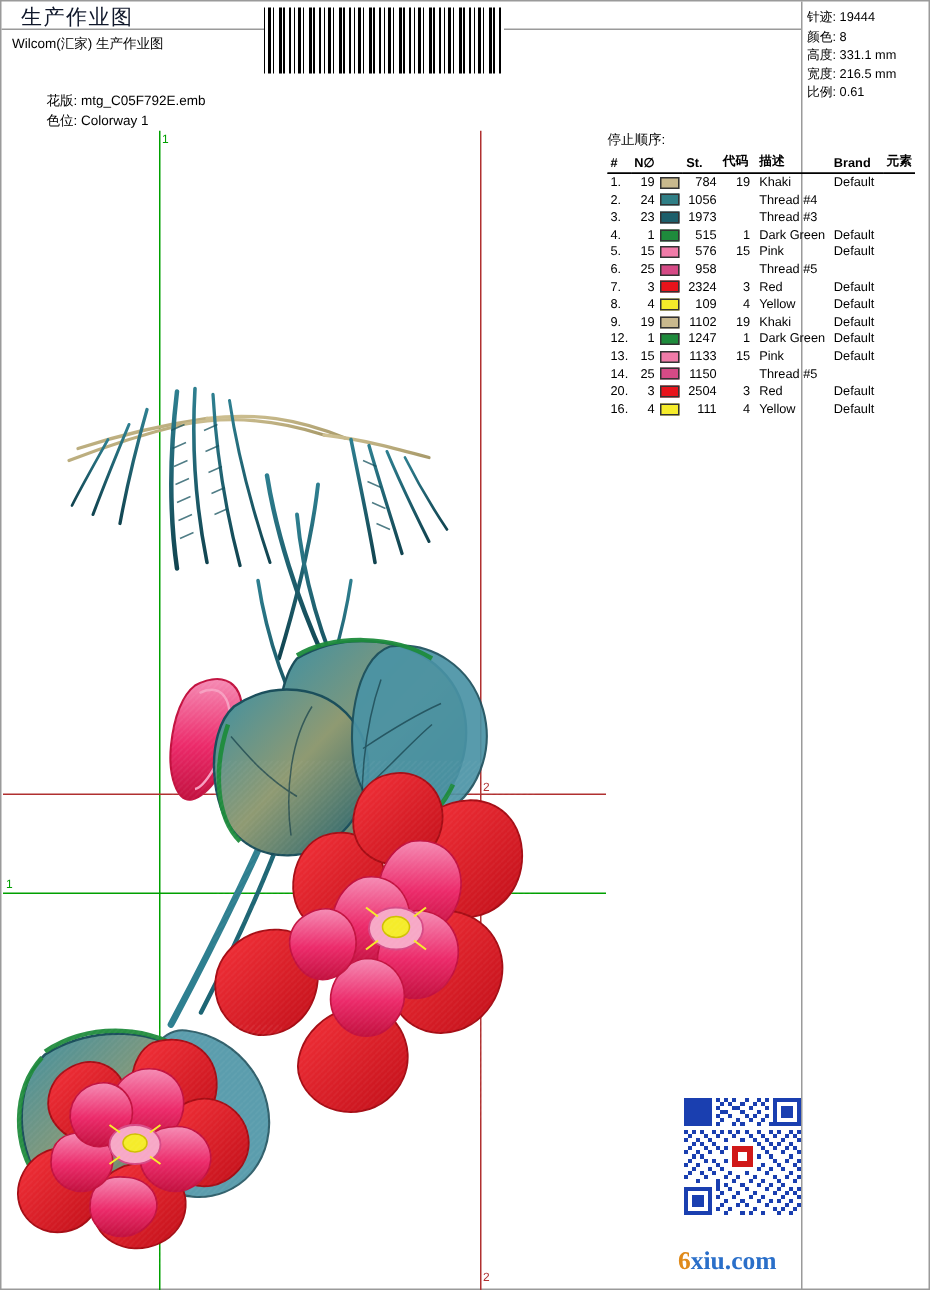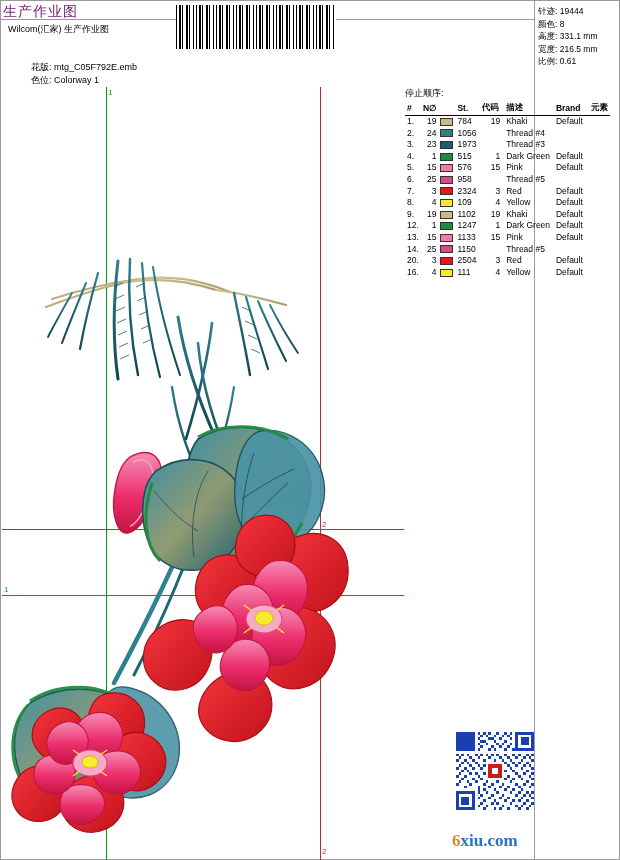--- a/index.html
+++ b/index.html
@@ -17,24 +17,24 @@
   .page {
     position: absolute;
     left: 0; top: 0;
     width: 620px; height: 860px;
     border: 1px solid #9a9a9a;
   }
 
   
   .hdr-title {
     position: absolute;
-    left: 2px; top: 2px;
+    left: 13px; top: 2px;
     font-size: 14px;
     letter-spacing: 1px;
-    color: #701a75;
+    color: #0f172a;
   }
   .hdr-sub {
     position: absolute;
     left: 7px; top: 22px;
     font-size: 9px;
   }
   .hdr-line {
     position: absolute;
     left: 0; top: 18px;
     width: 533px;
@@ -102,21 +102,21 @@
     white-space: nowrap;
   }
   table.threads td {
     padding: 0px 2px;
     line-height: 11.6px;
     white-space: nowrap;
   }
   .c-num { width: 16px; text-align: left; }
   .c-needle { width: 16px; text-align: right; }
   .c-sw { width: 16px; }
-  .c-st { width: 26px; }
+  .c-st { width: 26px; text-align: right; }
   .c-code { width: 24px; text-align: right; }
   .c-desc { width: 54px; text-align: left; padding-left: 4px !important; }
   .c-brand { width: 40px; text-align: left; }
   .sw {
     display: block;
     width: 13px; height: 8px;
     border: 1px solid #333;
   }
 
   

